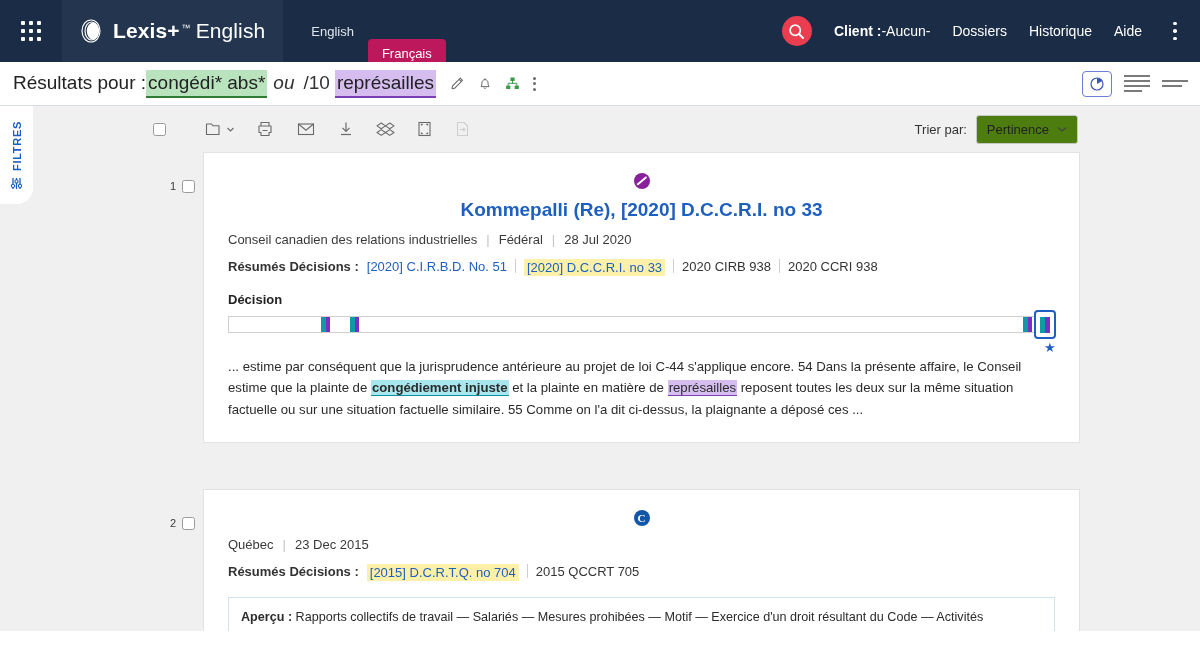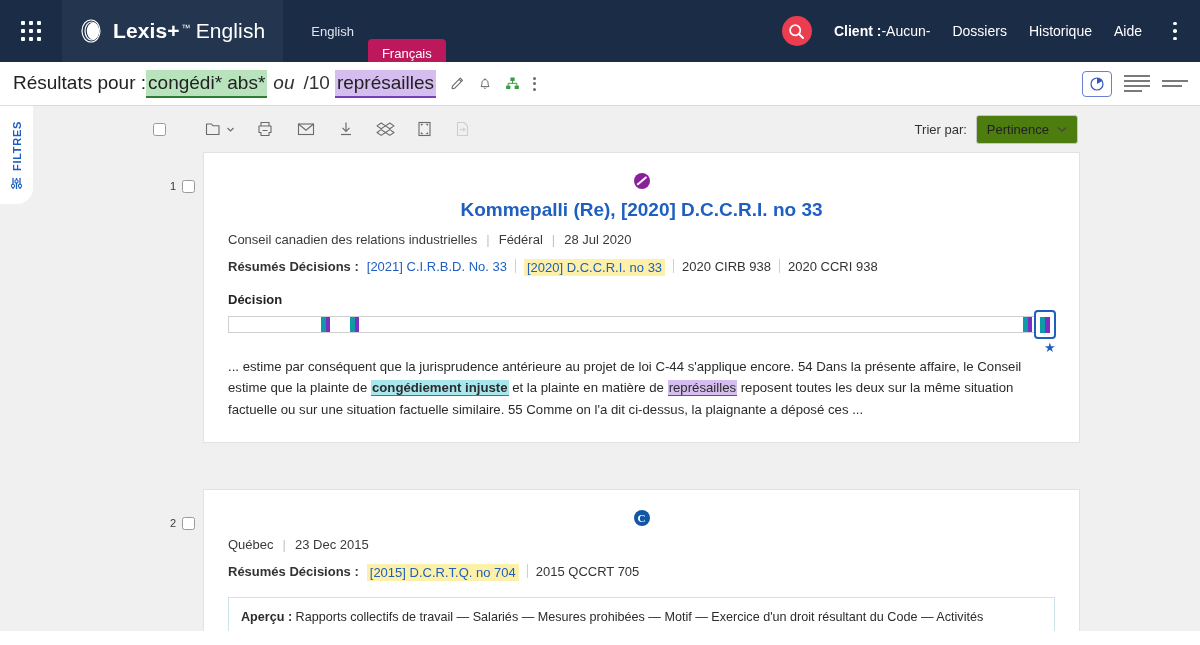--- a/index.html
+++ b/index.html
@@ -432,21 +432,21 @@
           </div>
           <div class="res-meta">
             <span>Conseil canadien des relations industrielles</span>
             <span class="divider">|</span>
             <span>Fédéral</span>
             <span class="divider">|</span>
             <span>28 Jul 2020</span>
           </div>
           <div class="res-cites">
             <span class="lbl">Résumés Décisions :</span>
-            <span class="cite-link">[2021] C.I.R.B.D. No. 33</span>
+            <span class="cite-link">[2020] C.I.R.B.D. No. 51</span>
             <span class="vbar"></span>
             <span class="cite-hl">[2020] D.C.C.R.I. no 33</span>
             <span class="vbar"></span>
             <span class="cite-plain">2020 CIRB 938</span>
             <span class="vbar"></span>
             <span class="cite-plain">2020 CCRI 938</span>
           </div>
 
           <div class="dec-label">Décision</div>
           <div class="hitbar-wrap">

